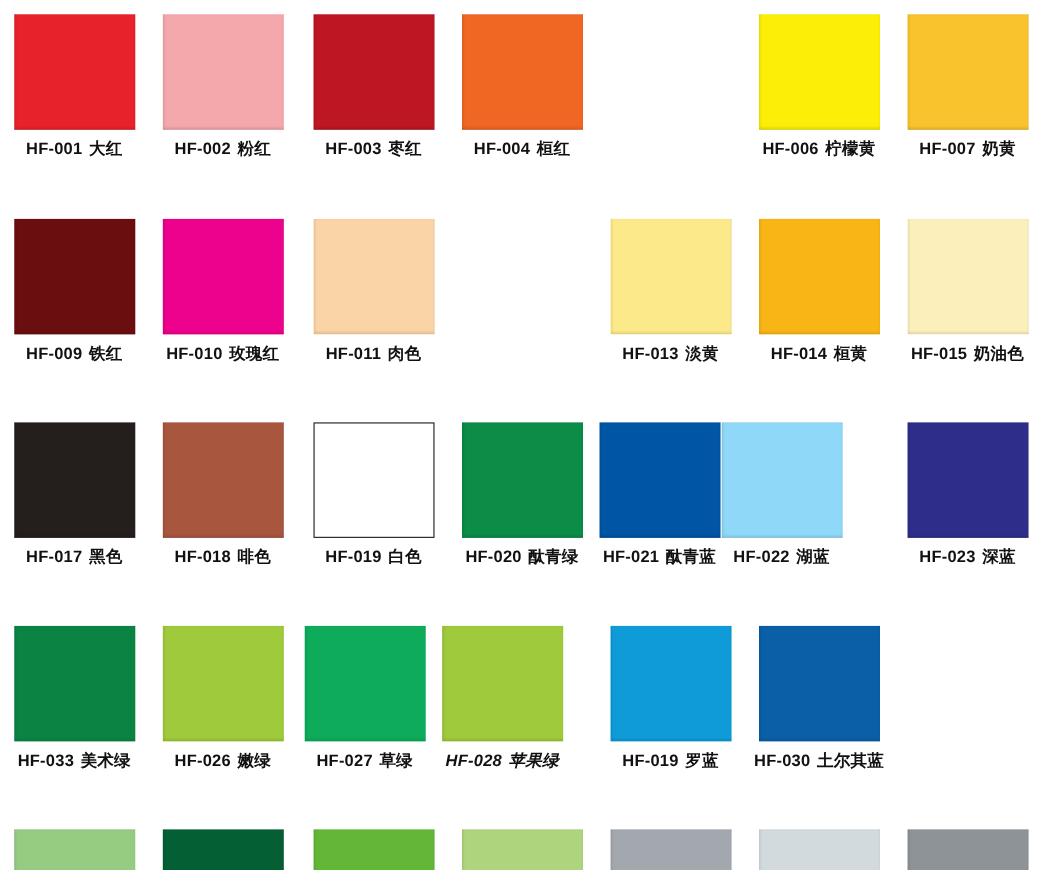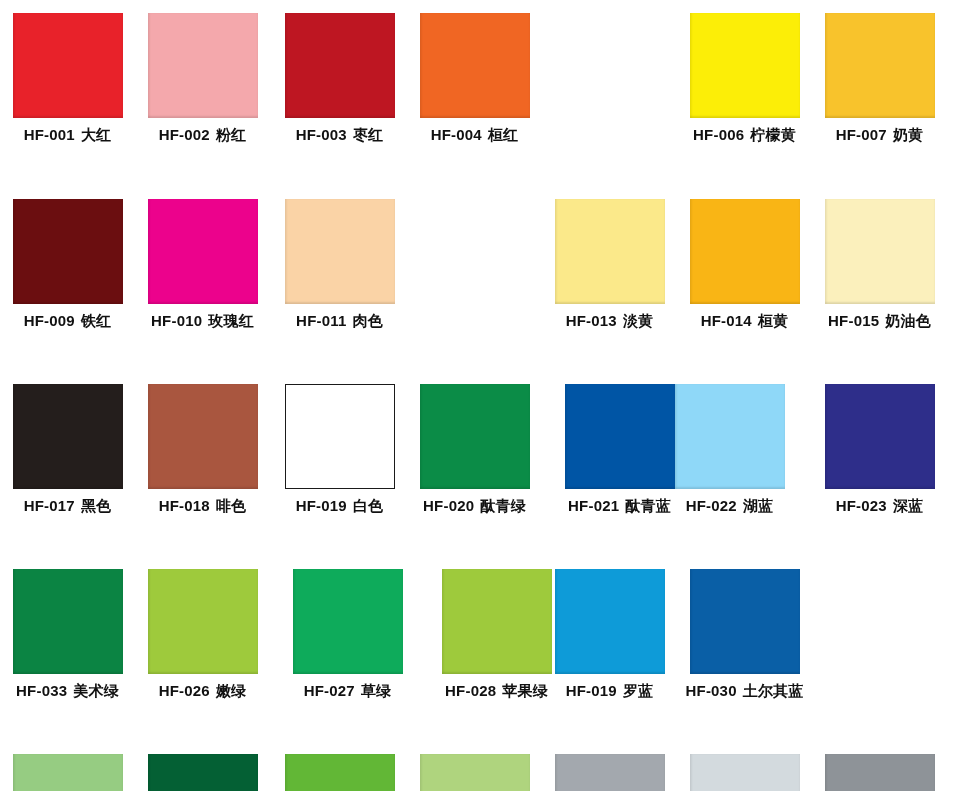--- a/index.html
+++ b/index.html
@@ -166,47 +166,47 @@
         <div class="swatch-label"><span class="code">HF-018</span><span class="name">啡色</span></div>
       </div>
       <div class="swatch-cell" style="left: 272px;">
         <div class="swatch-chip outlined" title="#FFFFFF" style="background: rgb(255, 255, 255);"></div>
         <div class="swatch-label"><span class="code">HF-019</span><span class="name">白色</span></div>
       </div>
       <div class="swatch-cell" style="left: 407px;">
         <div class="swatch-chip" title="#0B8C47" style="background: rgb(11, 140, 71);"></div>
         <div class="swatch-label"><span class="code">HF-020</span><span class="name">酞青绿</span></div>
       </div>
-      <div class="swatch-cell" style="left: 552px;">
+      <div class="swatch-cell" style="left: 532px;">
         <div class="swatch-chip" title="#0055A5" style="background: rgb(0, 85, 165);"></div>
         <div class="swatch-label"><span class="code">HF-021</span><span class="name">酞青蓝</span></div>
       </div>
-      <div class="swatch-cell" style="left: 662px;">
+      <div class="swatch-cell" style="left: 643px;">
         <div class="swatch-chip" title="#8FD8F8" style="background: rgb(143, 216, 248);"></div>
         <div class="swatch-label"><span class="code">HF-022</span><span class="name">湖蓝</span></div>
       </div>
       <div class="swatch-cell" style="left: 812px;">
         <div class="swatch-chip" title="#2E2E8A" style="background: rgb(46, 46, 138);"></div>
         <div class="swatch-label"><span class="code">HF-023</span><span class="name">深蓝</span></div>
       </div>
     </div>
     <div class="swatch-row" style="top: 556px;">
       <div class="swatch-cell" style="left: 0px;">
         <div class="swatch-chip" title="#0B8443" style="background: rgb(11, 132, 67);"></div>
         <div class="swatch-label"><span class="code">HF-033</span><span class="name">美术绿</span></div>
       </div>
       <div class="swatch-cell" style="left: 135px;">
         <div class="swatch-chip" title="#9ECA3C" style="background: rgb(158, 202, 60);"></div>
         <div class="swatch-label"><span class="code">HF-026</span><span class="name">嫩绿</span></div>
       </div>
-      <div class="swatch-cell" style="left: 280px;">
+      <div class="swatch-cell" style="left: 264px;">
         <div class="swatch-chip" title="#0EAB5B" style="background: rgb(14, 171, 91);"></div>
         <div class="swatch-label"><span class="code">HF-027</span><span class="name">草绿</span></div>
       </div>
-      <div class="swatch-cell" style="left: 429px;">
+      <div class="swatch-cell" style="left: 389px; font-style: italic;">
         <div class="swatch-chip" title="#9ECA3C" style="background: rgb(158, 202, 60);"></div>
         <div class="swatch-label"><span class="code">HF-028</span><span class="name">苹果绿</span></div>
       </div>
       <div class="swatch-cell" style="left: 542px;">
         <div class="swatch-chip" title="#0E9BD8" style="background: rgb(14, 155, 216);"></div>
         <div class="swatch-label"><span class="code">HF-019</span><span class="name">罗蓝</span></div>
       </div>
       <div class="swatch-cell" style="left: 677px;">
         <div class="swatch-chip" title="#0A5FA6" style="background: rgb(10, 95, 166);"></div>
         <div class="swatch-label"><span class="code">HF-030</span><span class="name">土尔其蓝</span></div>

